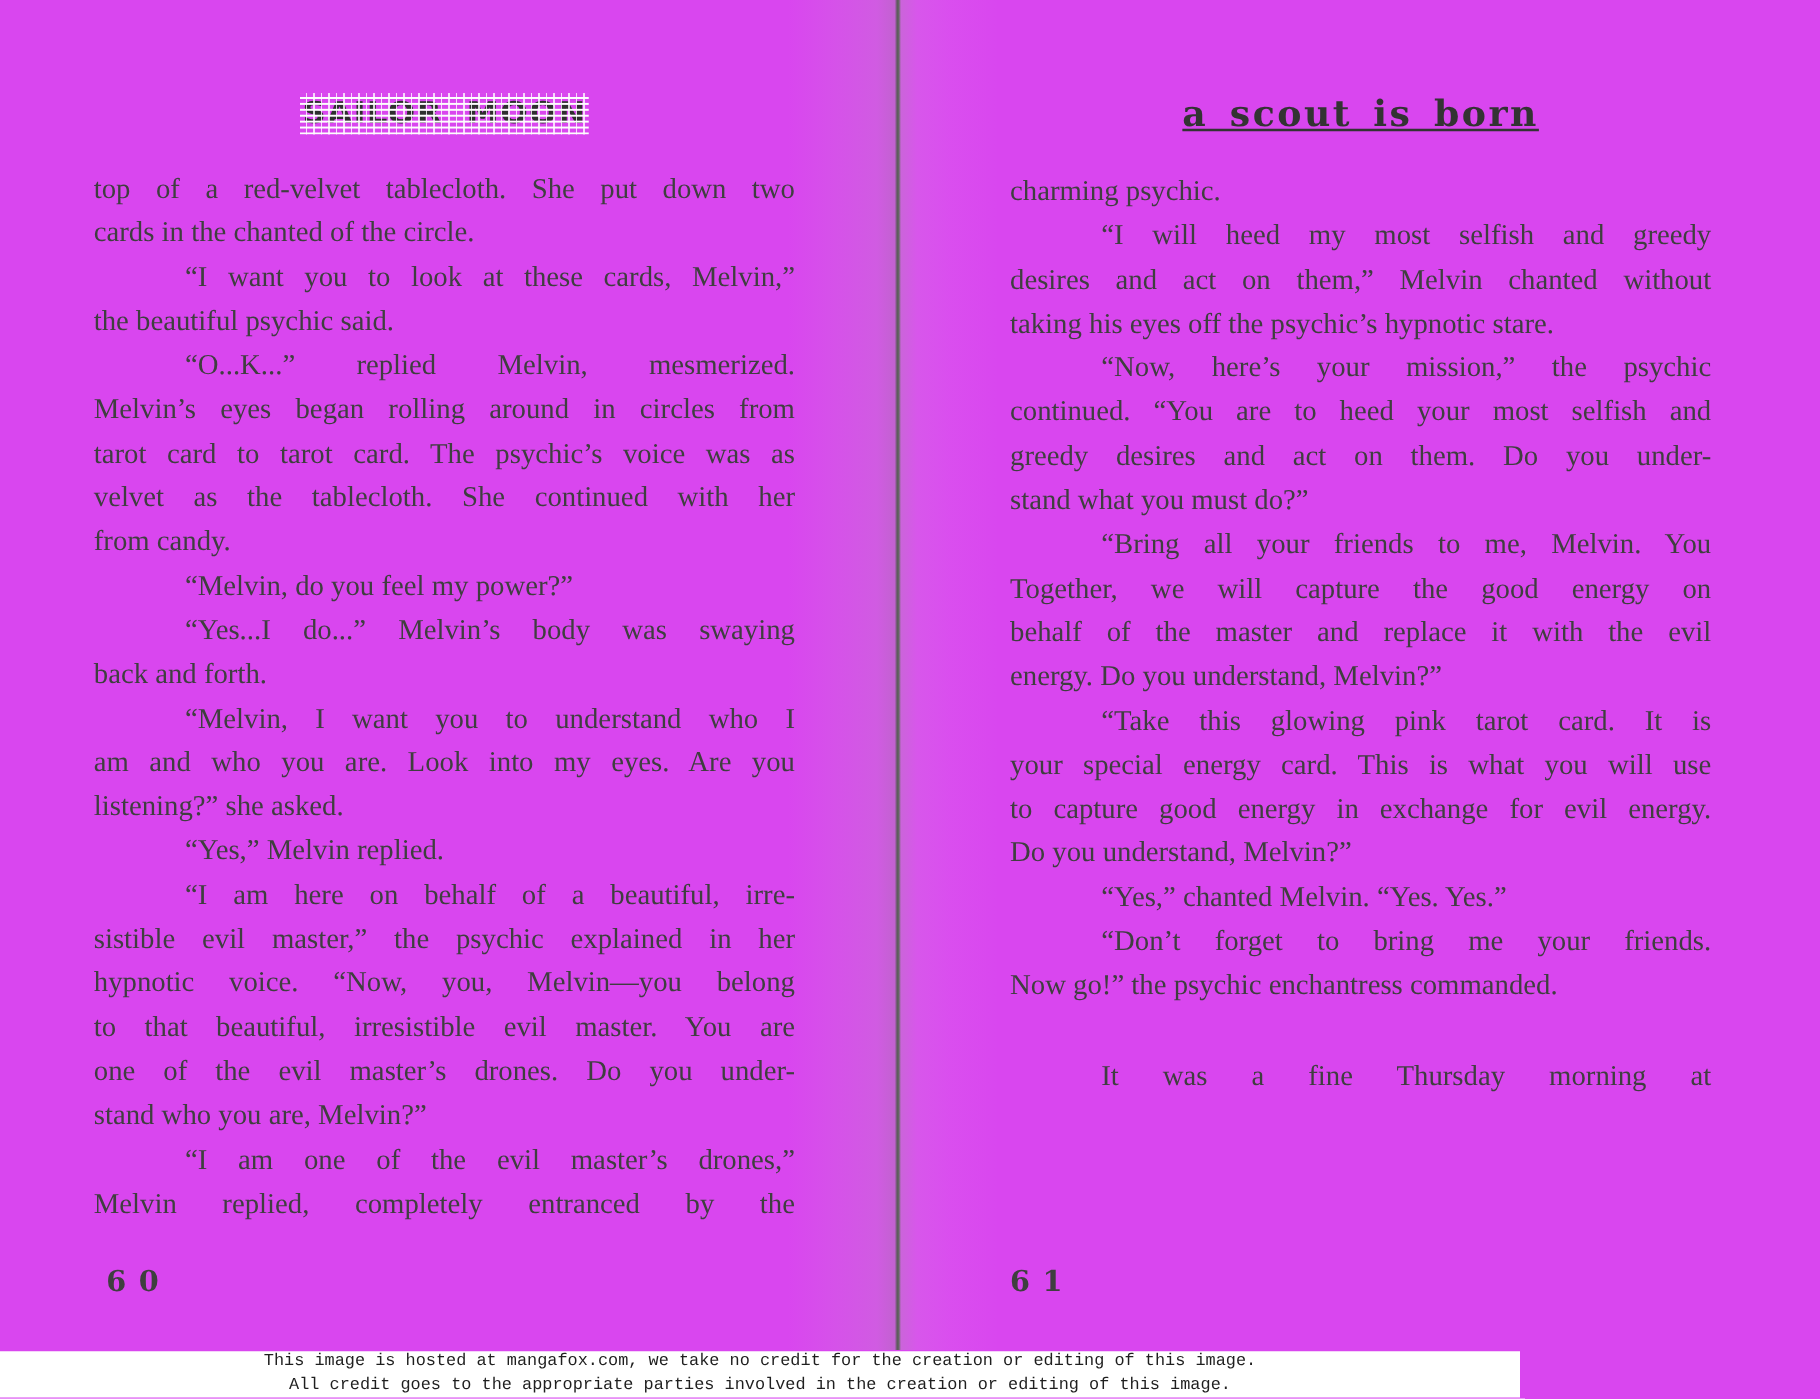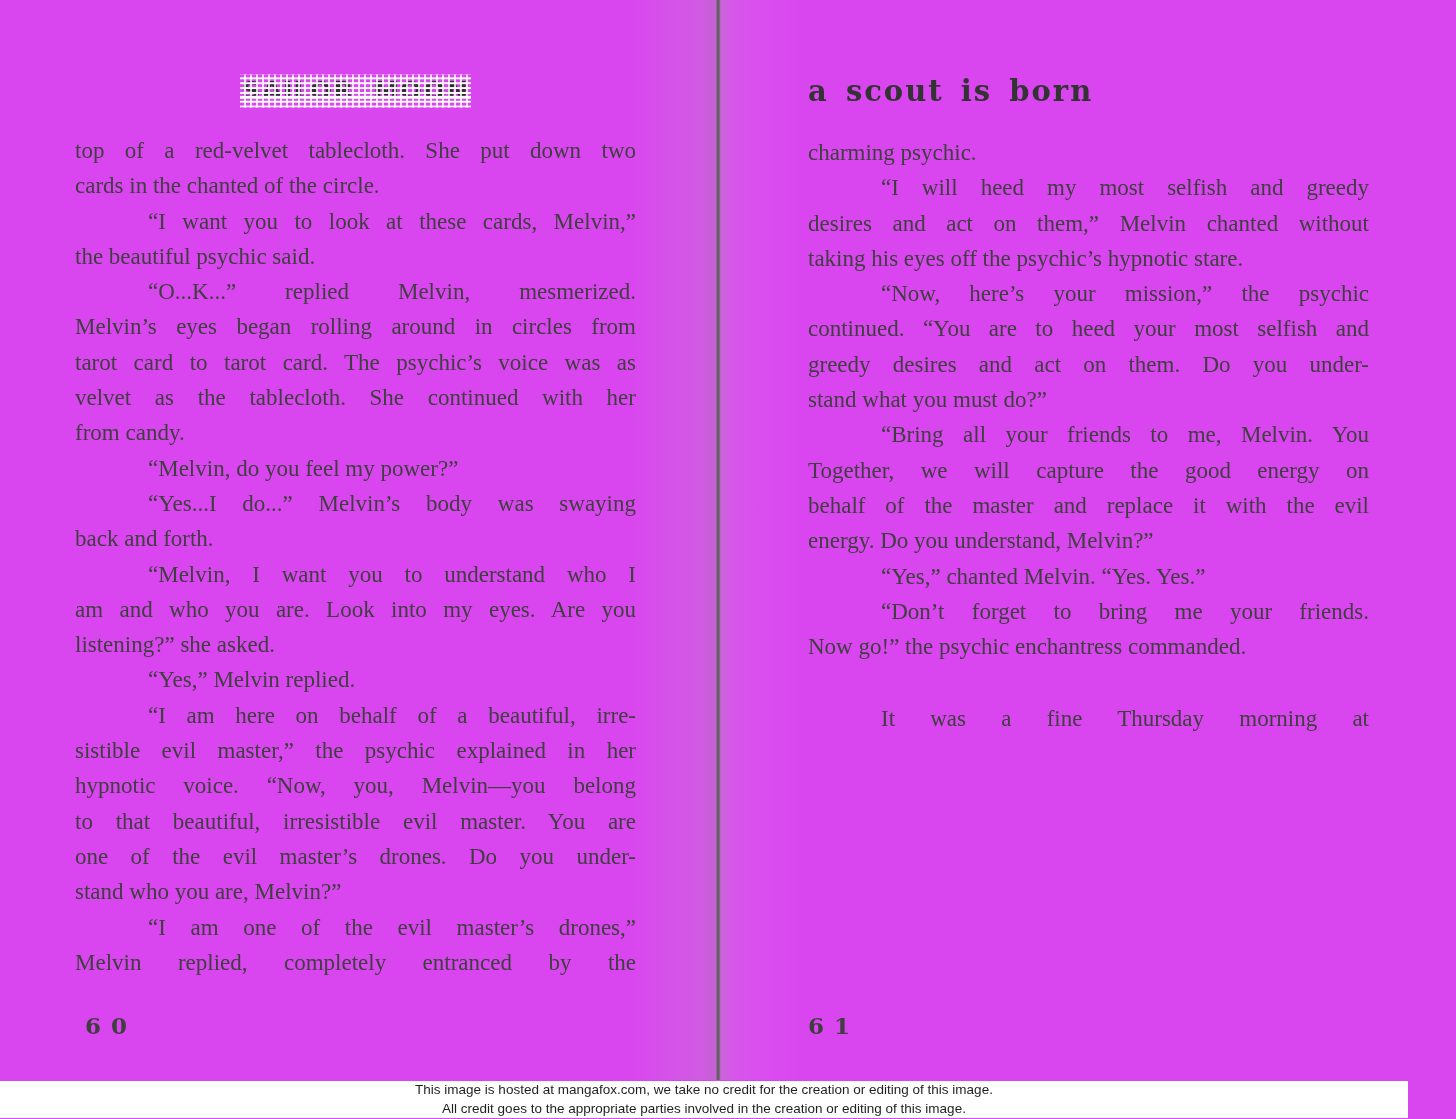--- a/index.html
+++ b/index.html
@@ -41,24 +41,25 @@
     content:""; position:absolute; inset:-3px -2px;
     background:
       repeating-linear-gradient(to bottom,
         rgba(253,253,253,0) 0 3px, #fdfdfd 3px 5.2px),
       repeating-linear-gradient(to right,
         rgba(253,253,253,0) 0 4.5px, rgba(253,253,253,.8) 4.5px 6px);
     pointer-events:none;
   }
   .chapter-title {
     position:absolute; left:808px; top:74px; width:561px;
-    text-align:left;
+    text-align:center;
     font-family:"DejaVu Serif", serif;
     font-weight:bold; font-size:29px; letter-spacing:2px; word-spacing:5px;
     color:#333333;
+    text-decoration:underline;
   }
 
   
   .page-num {
     position:absolute; top:1012px; width:561px; text-align:left;
     font-family:"DejaVu Serif", serif;
     font-weight:bold; font-size:23px; letter-spacing:10px;
     color:#3f3f3f; text-indent:10px;
   }
   .page-num-left  { left:75px; }
@@ -76,23 +77,23 @@
       #676767 52.4%,
       rgba(170,170,170,0.30) 53.4%,
       rgba(205,205,205,0.12) 61%,
       rgba(232,232,232,0.05) 76%,
       rgba(255,255,255,0)    100%);
     pointer-events:none;
   }
 
   
   .footer {
-    position:absolute; left:0; top:1081px; width:1408px;
+    position:absolute; left:0; top:1081px; width:1216px;
     text-align:center;
-    font-family:Liberation Sans, sans-serif;
+    font-family:Liberation Mono, monospace;
     font-size:13.5px; line-height:18.5px; color:#1f1f1f;
     background:#ffffff;
   }
 </style>
 </head>
 <body>
 
 <div class="canvas">
 
   <div class="logo-wrap">
@@ -165,20 +166,26 @@
         <div class="line">greedy desires and act on them.  Do you under-</div>
         <div class="line last">stand what you must do?”</div>
       </div>
       <div class="para">
         <div class="line indent">“Bring all your friends to me, Melvin.  You</div>
         <div class="line">Together, we will capture the good energy on</div>
         <div class="line">behalf of the master and replace it with the evil</div>
         <div class="line last">energy.  Do you understand, Melvin?”</div>
       </div>
       <div class="para">
+        <div class="line indent">“Take this glowing pink tarot card.  It is</div>
+        <div class="line">your special energy card.  This is what you will use</div>
+        <div class="line">to capture good energy in exchange for evil energy.</div>
+        <div class="line last">Do you understand, Melvin?”</div>
+      </div>
+      <div class="para">
         <div class="line indent last">“Yes,” chanted Melvin.  “Yes.  Yes.”</div>
       </div>
       <div class="para">
         <div class="line indent">“Don’t forget to bring me your friends.</div>
         <div class="line last">Now go!” the psychic enchantress commanded.</div>
       </div>
       <div class="para space-before">
         <div class="line indent last stretch">It was a fine Thursday morning at</div>
       </div>
     </div>

